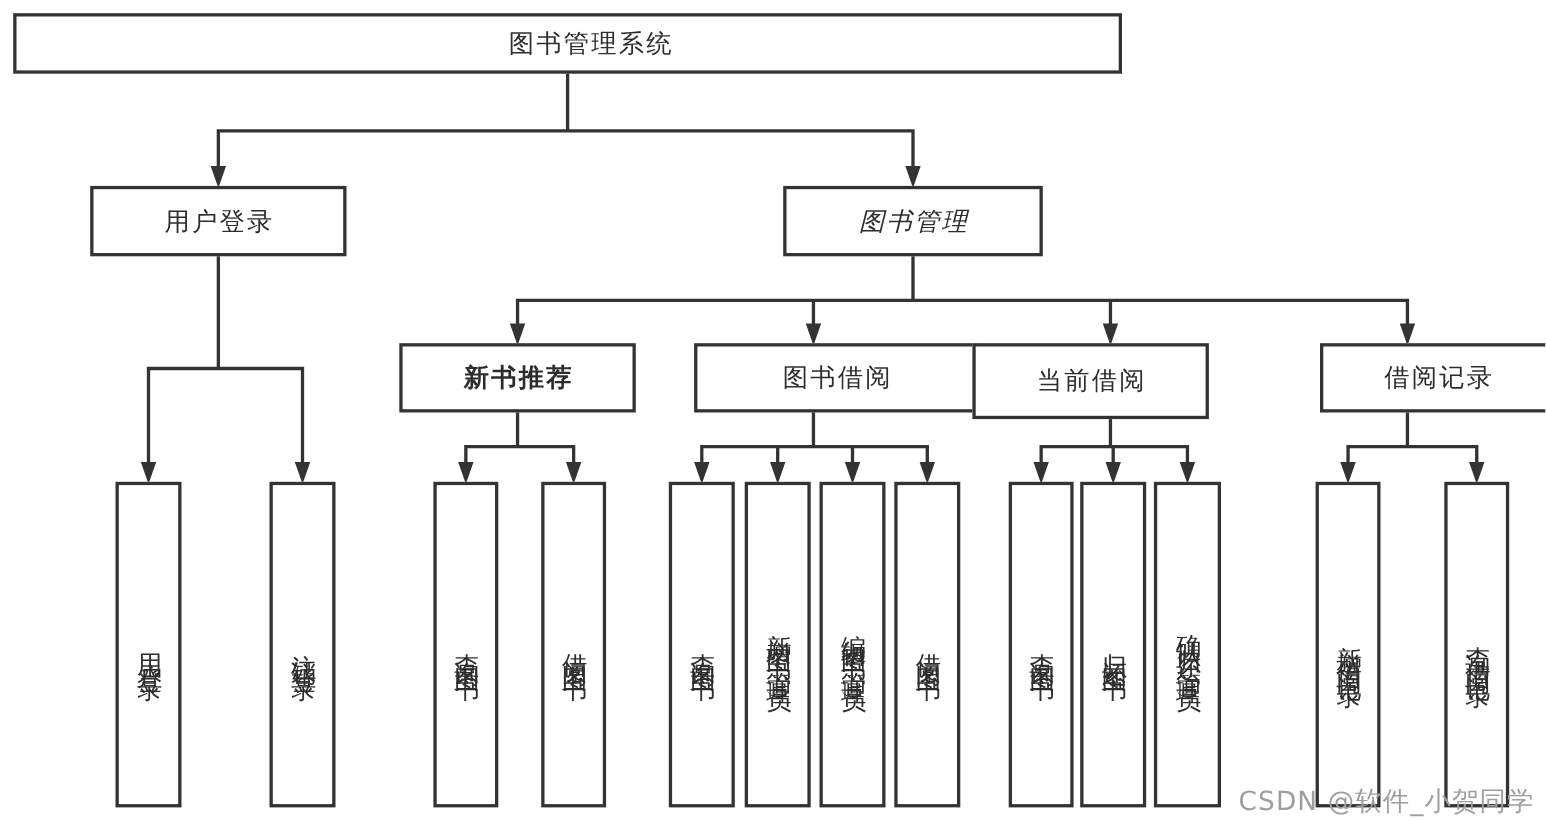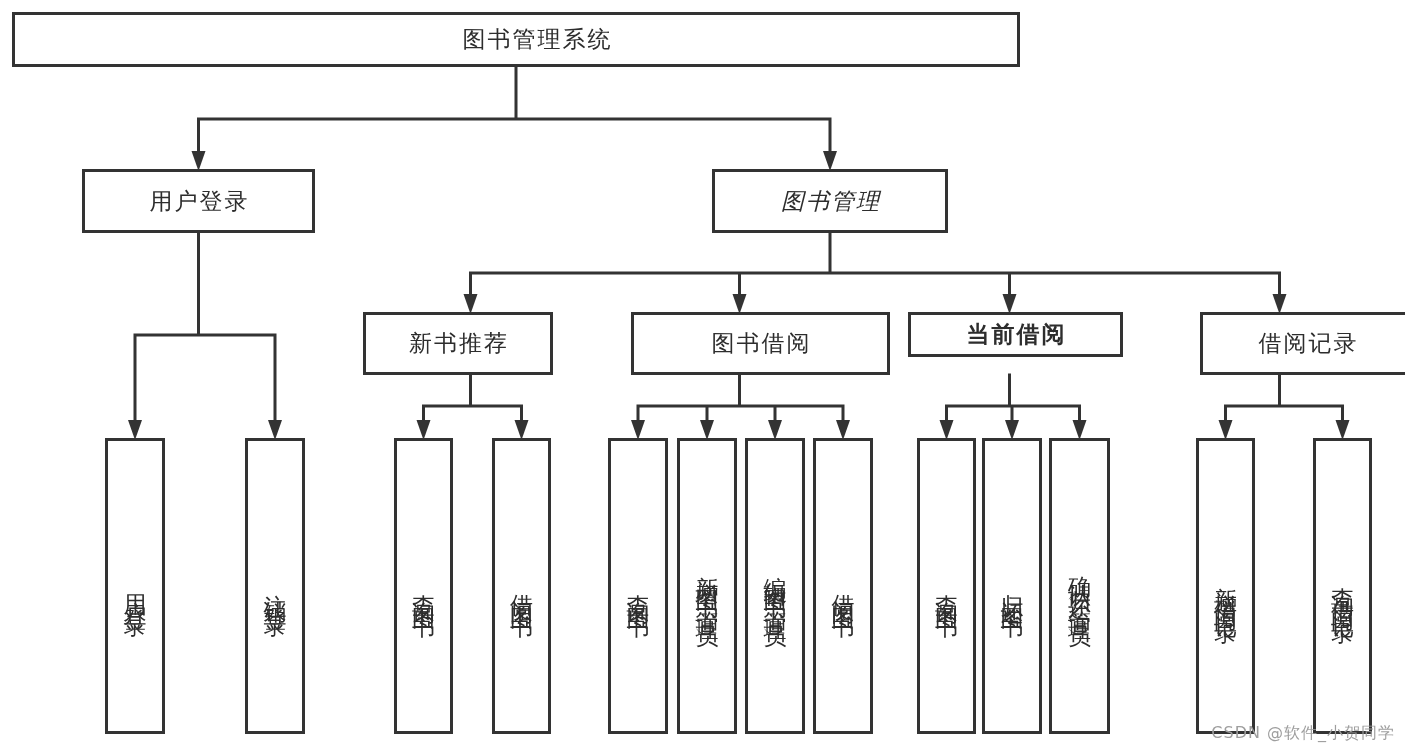--- a/index.html
+++ b/index.html
@@ -50,21 +50,21 @@
     text-orientation: mixed;
     font-size: 23px;
     line-height: 1;
     letter-spacing: 7px;
     margin-top: 7px; 
   }
   .watermark {
     position: absolute;
     right: 10px;
     bottom: 3px;
-    font-size: 16px;
+    font-size: 24px;
     color: var(--watermark);
     letter-spacing: 1px;
     white-space: nowrap;
     z-index: 5;
   }
 </style>
 </head>
 <body>
 
 <div id="stage">
@@ -99,27 +99,27 @@
   <div id="nodes">
       <div class="node h" style="left: 12px; top: 12px; width: 1008px; height: 55px; padding-left: 41px;">
         <span class="node-label">图书管理系统</span>
       </div>
       <div class="node h" style="left: 82px; top: 169px; width: 233px; height: 64px;">
         <span class="node-label">用户登录</span>
       </div>
       <div class="node h" style="left: 712px; top: 169px; width: 236px; height: 64px; font-style: italic;">
         <span class="node-label">图书管理</span>
       </div>
-      <div class="node h" style="left: 363px; top: 312px; width: 190px; height: 63px;">
+      <div class="node h" style="left: 363px; top: 312px; width: 215px; height: 63px; font-weight: bold;">
         <span class="node-label">新书推荐</span>
       </div>
       <div class="node h" style="left: 631px; top: 312px; width: 259px; height: 63px;">
         <span class="node-label">图书借阅</span>
       </div>
-      <div class="node h" style="left: 908px; top: 312px; width: 215px; height: 45px; font-weight: bold;">
+      <div class="node h" style="left: 884px; top: 312px; width: 215px; height: 69px;">
         <span class="node-label">当前借阅</span>
       </div>
       <div class="node h" style="left: 1200px; top: 312px; width: 215px; height: 63px;">
         <span class="node-label">借阅记录</span>
       </div>
       <div class="node v" style="left: 105px; top: 438px; width: 60px; height: 296px;">
         <span class="node-label">用户登录</span>
       </div>
       <div class="node v" style="left: 245px; top: 438px; width: 60px; height: 296px;">
         <span class="node-label">注销登录</span>

